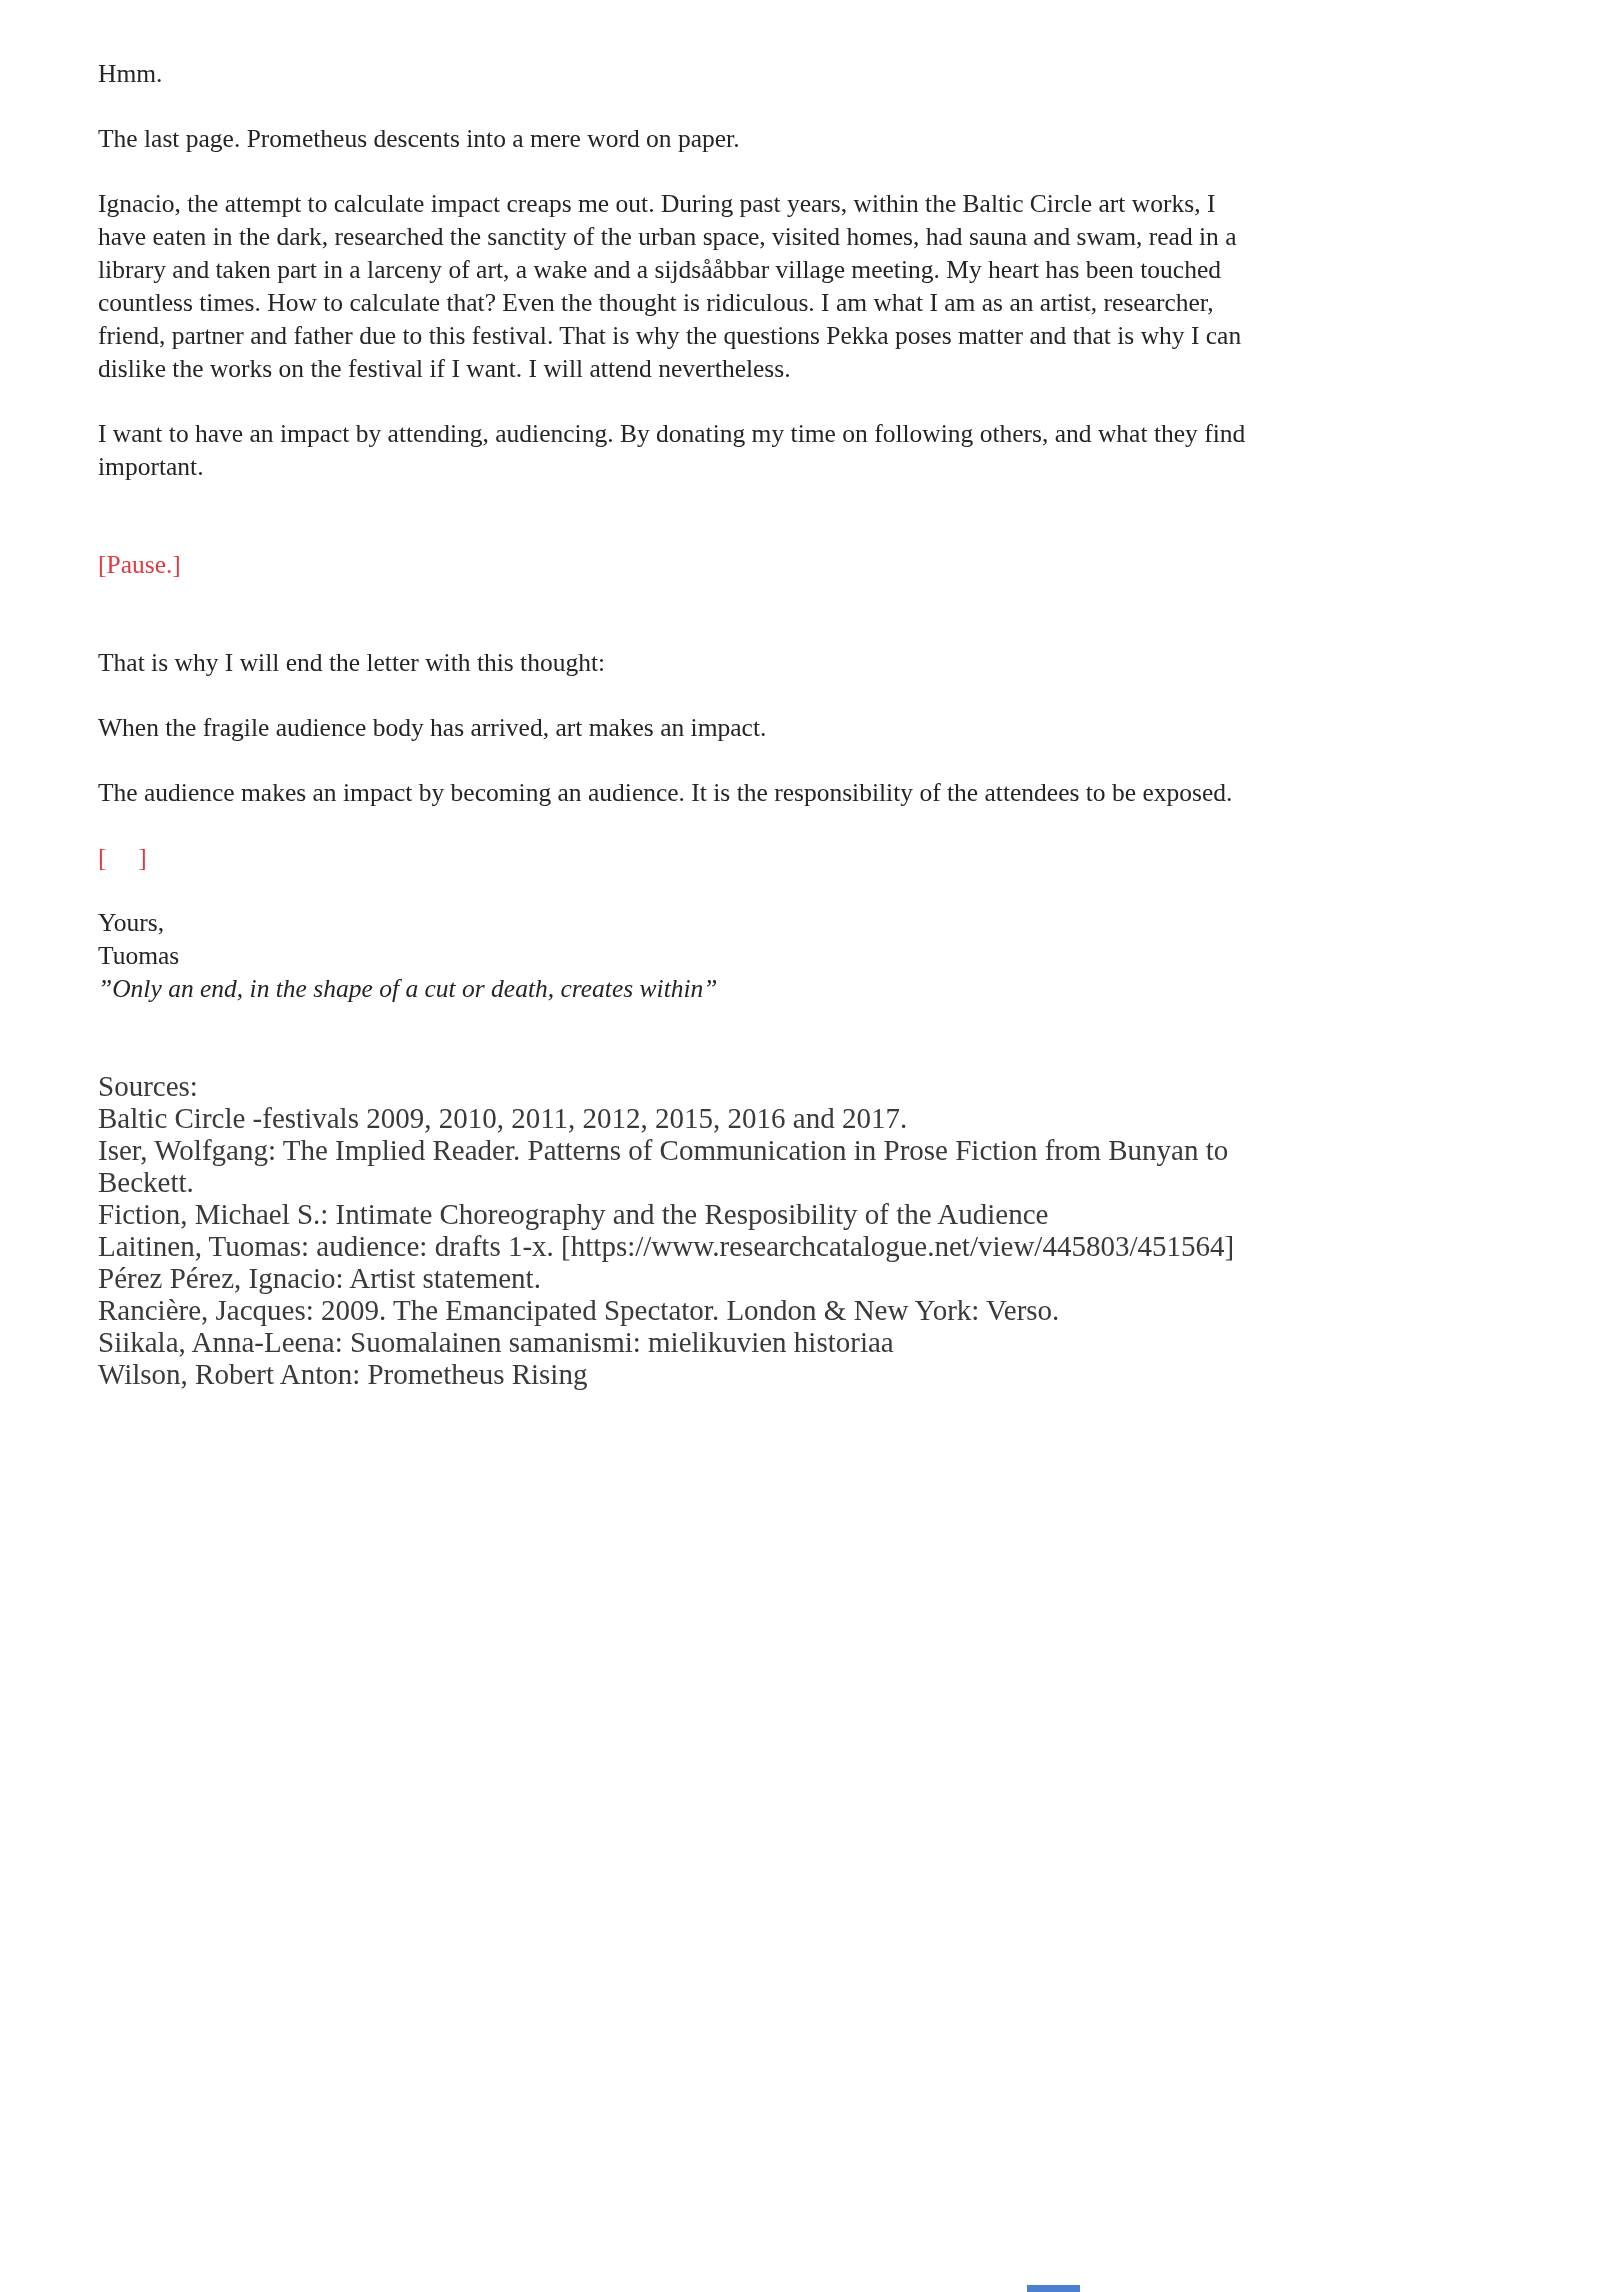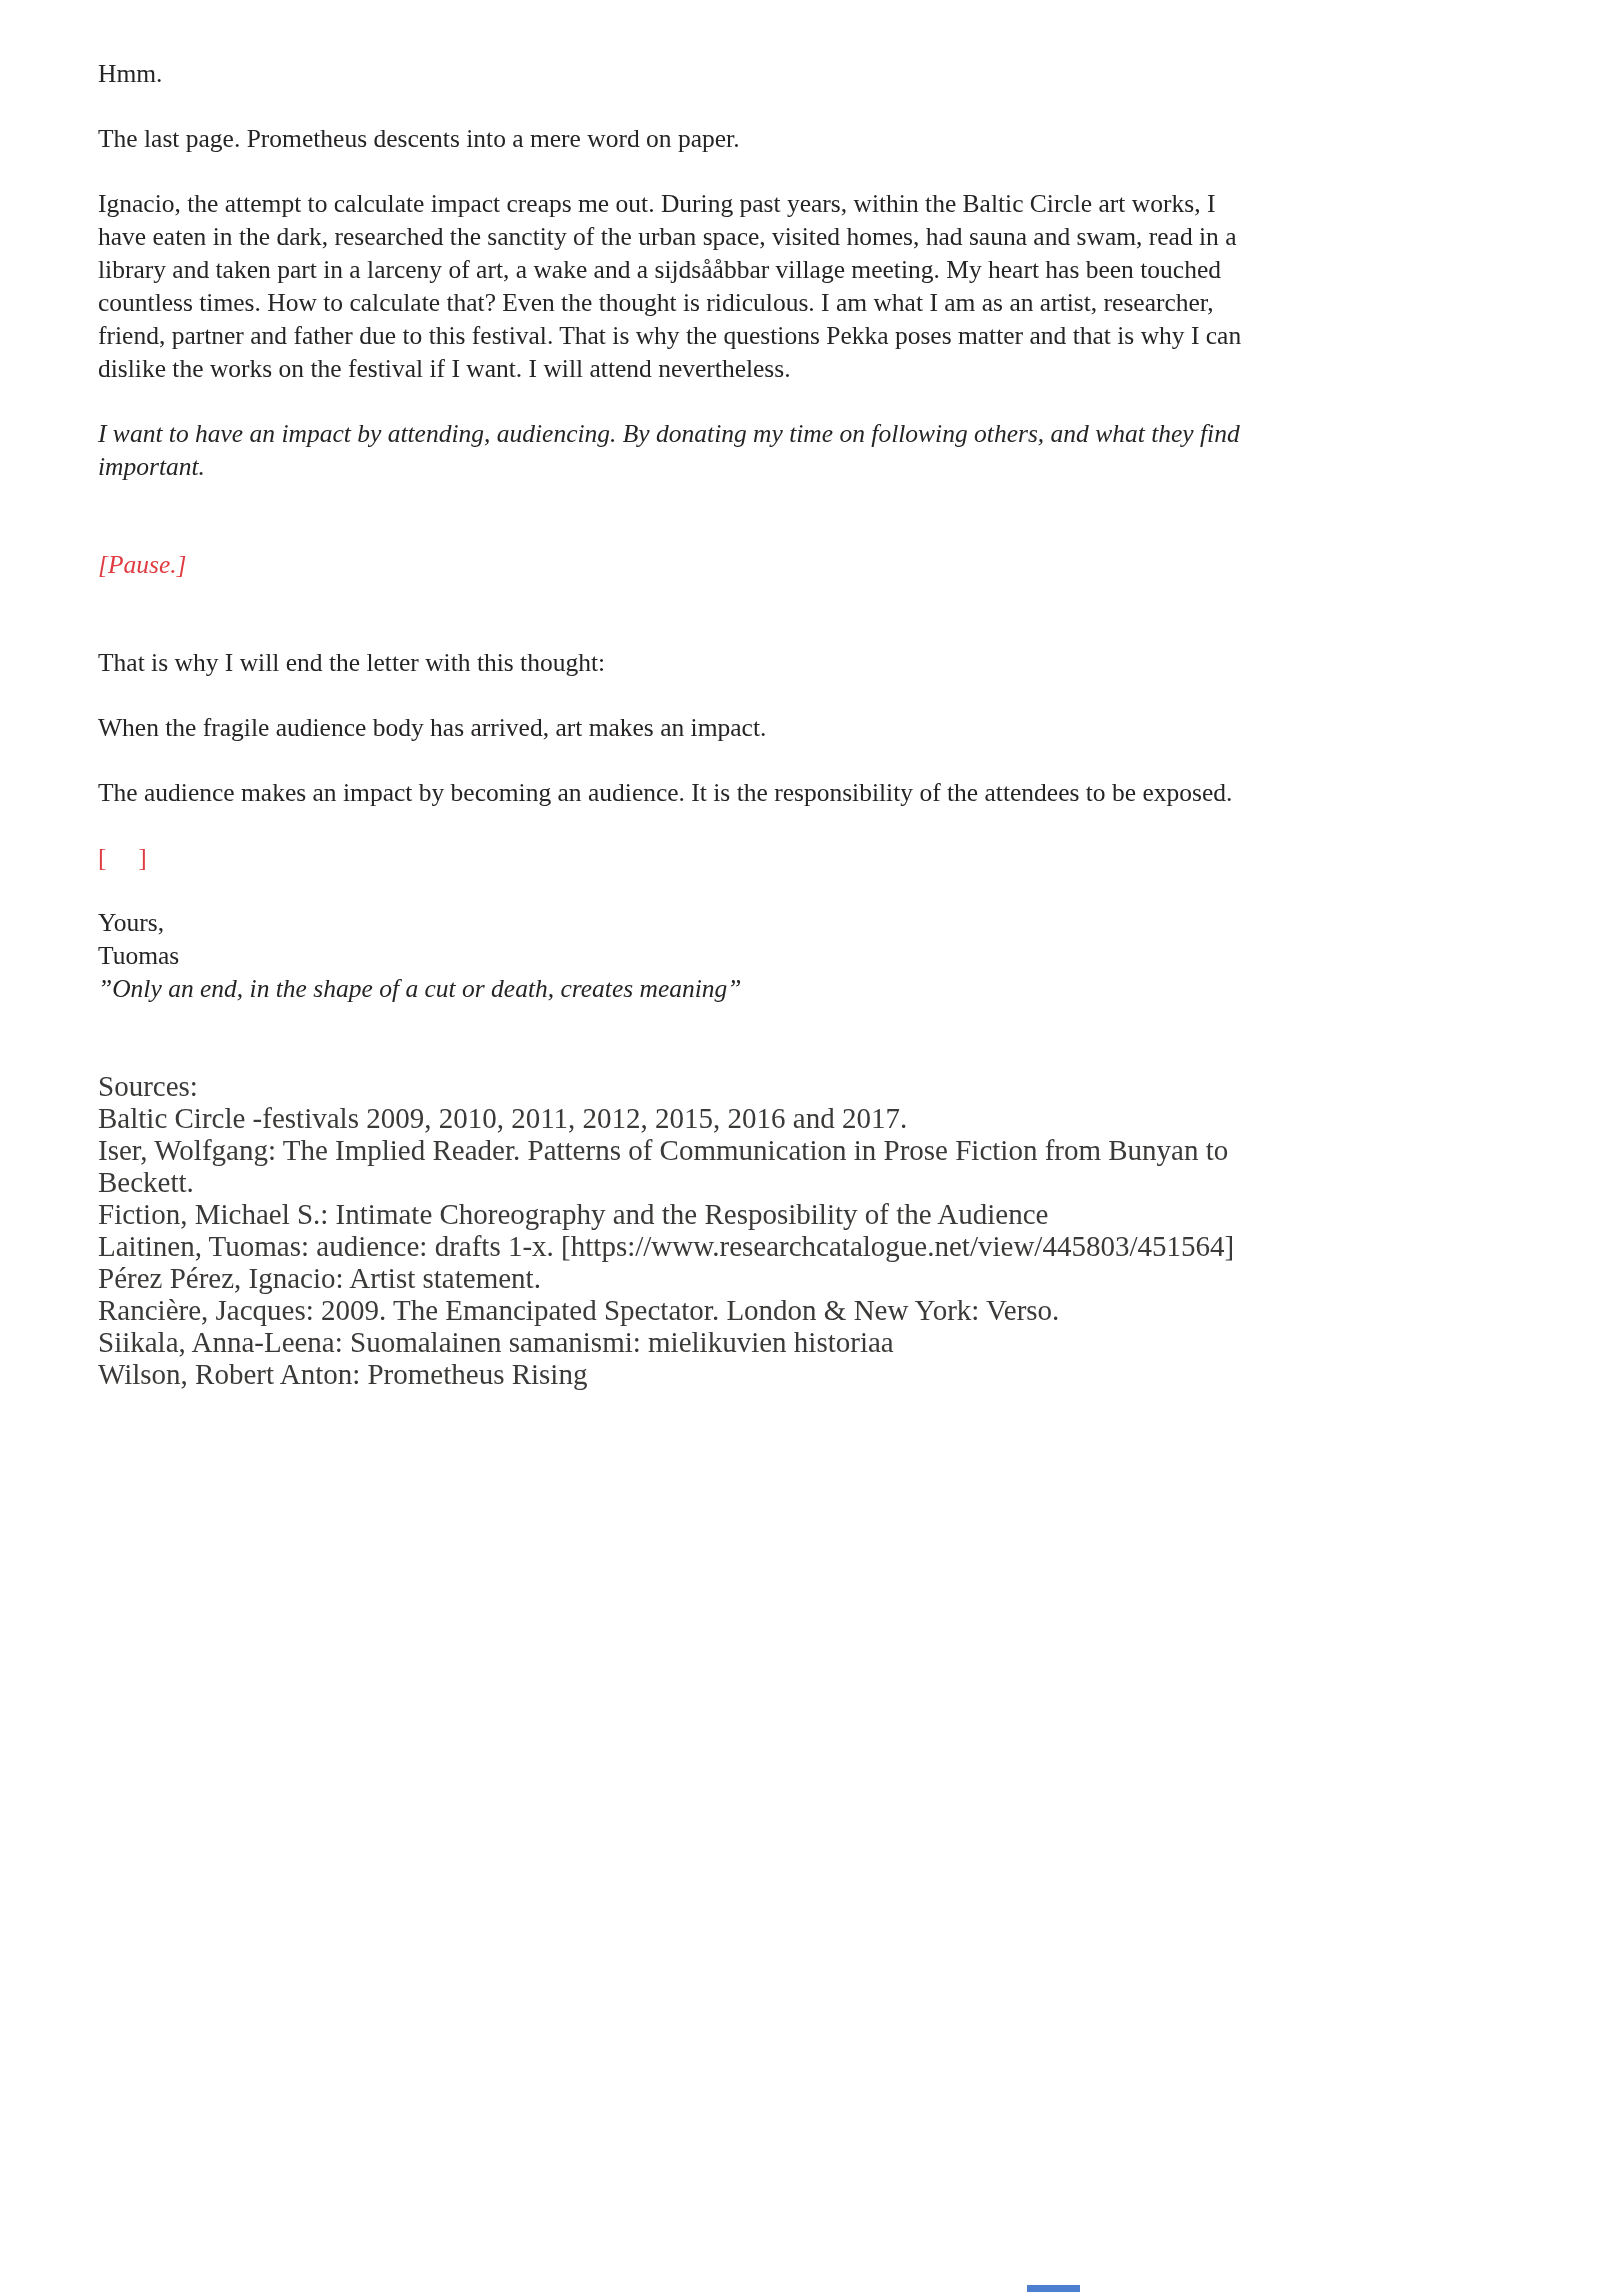--- a/index.html
+++ b/index.html
@@ -20,21 +20,21 @@
     color: var(--text);
     padding: 57px 110px 0 98px;
     overflow: hidden;
   }
   .letter p {
     font-size: 25.5px;
     line-height: 33px;
     margin: 0 0 32px 0;
     color: var(--text);
   }
-  .letter p.gap-wide { margin-bottom: 65px; font-style: italic; }
+  .letter p.gap-wide { margin-bottom: 65px; }
   .marker {
     color: var(--accent-red) !important;
     white-space: pre;
   }
   .signoff-line { margin: 0 !important; }
   .signoff-block { margin: 0 0 65px 0; }
   .quote-line { font-style: italic; }
   .sources p {
     font-size: 29px;
     line-height: 32px;
@@ -71,21 +71,21 @@
 
     <p>When the fragile audience body has arrived, art makes an impact.</p>
 
     <p>The audience makes an impact by becoming an audience. It is the responsibility of the attendees to be exposed.</p>
 
     <p class="marker">[&nbsp;&nbsp;&nbsp;&nbsp;&nbsp;]</p>
 
     <div class="signoff-block">
       <p class="signoff-line">Yours,</p>
       <p class="signoff-line">Tuomas</p>
-      <p class="signoff-line quote-line">”Only an end, in the shape of a cut or death, creates meaning”</p>
+      <p class="signoff-line quote-line">”Only an end, in the shape of a cut or death, creates within”</p>
     </div>
 
     <section class="sources">
       <p>Sources:</p>
       <p>Baltic Circle -festivals 2009, 2010, 2011, 2012, 2015, 2016 and 2017.</p>
       <p>Iser, Wolfgang: The Implied Reader. Patterns of Communication in Prose Fiction from Bunyan to Beckett.</p>
       <p>Fiction, Michael S.: Intimate Choreography and the Resposibility of the Audience</p>
       <p>Laitinen, Tuomas: audience: drafts 1-x. [https://www.researchcatalogue.net/view/445803/451564]</p>
       <p>Pérez Pérez, Ignacio: Artist statement.</p>
       <p>Rancière, Jacques: 2009. The Emancipated Spectator. London &amp; New York: Verso.</p>

